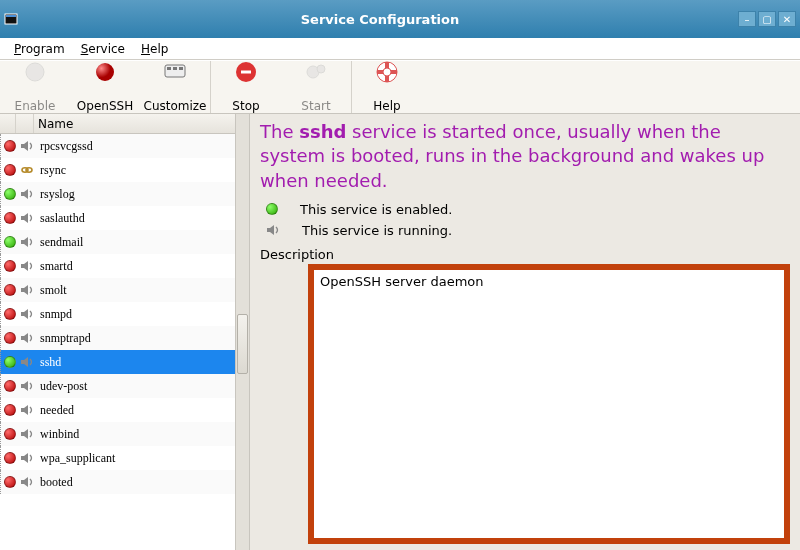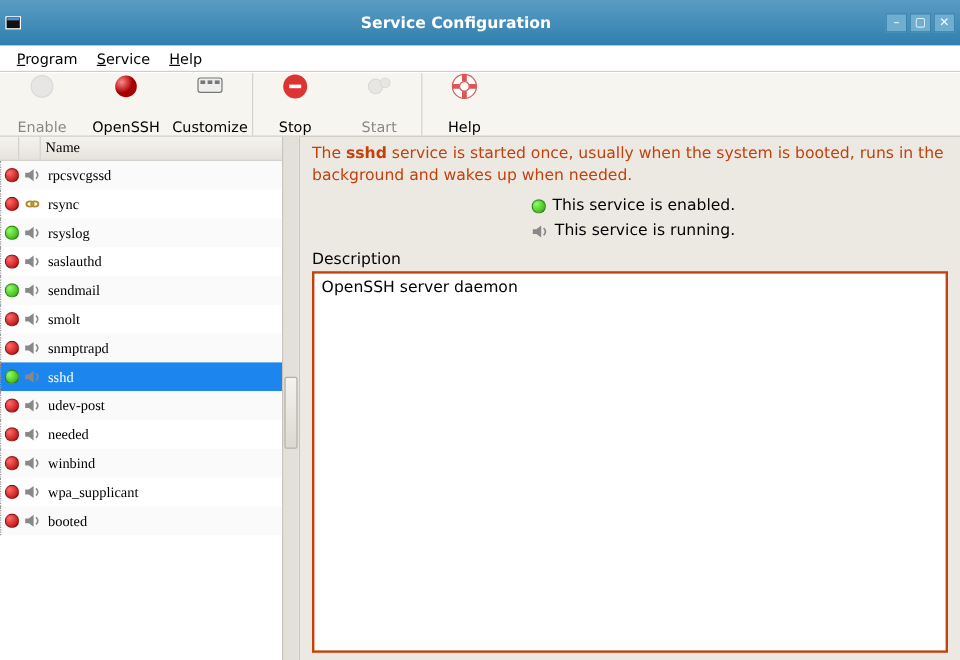--- a/index.html
+++ b/index.html
@@ -15,45 +15,45 @@
 
 .toolbar { height: 54px; background: #f7f5f0; border-top: 1px solid #fff; border-bottom: 1px solid #c8c5be; display: flex; }
 .tool-group { display: flex; border-right: 1px solid #d5d2cb; }
 .tool-btn { width: 70px; display: flex; flex-direction: column; align-items: center; justify-content: center; gap: 16px; cursor: pointer; }
 .tool-btn.disabled { opacity: 0.45; cursor: default; }
 .tool-btn .lbl { font-size: 12px; }
 
 .content { display: flex; height: calc(550px - 22px - 22px - 54px - 16px); }
 .left { width: 250px; border-right: 1px solid #c8c5be; display: flex; background: #fff; position: relative;}
 .list-wrap { flex: 1; overflow: hidden; }
-.list-header { display: flex; align-items: center; height: 20px; background: linear-gradient(#f5f3ee,#e6e3dc); border-bottom: 1px solid #c8c5be; font-size: 12px; font-family: Liberation Serif, serif; }
+.list-header { display: flex; align-items: center; height: 20px; background: linear-gradient(#f5f3ee,#e6e3dc); border-bottom: 1px solid #c8c5be; font-size: 12px; }
 .list-header .c1 { width: 16px; border-right: 1px solid #d5d2cb; height: 100%; }
 .list-header .c2 { width: 18px; border-right: 1px solid #d5d2cb; height: 100%; }
 .list-header .c3 { padding-left: 4px; }
 .list { overflow-y: auto; height: calc(100% - 20px); }
 .row { display: flex; align-items: center; height: 24px; cursor: pointer; }
 .row:nth-child(even) { background: #fff; }
 .row:nth-child(odd) { background: #fafafa; }
 .row.selected { background: #1c86ee; color: #fff; }
 .row .dot { width: 12px; height: 12px; border-radius: 50%; margin-left: 2px; flex-shrink: 0; border:1px solid rgba(0,0,0,0.3); }
 .row .dot.green { background: radial-gradient(circle at 30% 30%, #8dff6a, #2aa500); }
 .row .dot.red { background: radial-gradient(circle at 30% 30%, #ff6a6a, #b00000); }
 .row .dashes { width: 2px; border-left: 1px dotted #999; height: 24px; margin: 0 0px; }
 .row .ricon { width: 16px; height: 16px; margin: 0 3px; flex-shrink: 0; display:flex; align-items:center; justify-content:center;}
 .row .name { padding-left: 2px; font-size: 12px; font-family: Liberation Serif, serif; }
 .vscroll { width: 14px; background: #e3e0d9; border-left: 1px solid #c8c5be; position: relative; }
 .vscroll .thumb { position: absolute; top: 200px; left: 1px; right: 1px; height: 60px; background: linear-gradient(#f4f2ed,#dcd9d1); border: 1px solid #b3b0a8; border-radius: 2px; }
 
 .right { flex: 1; padding: 6px 10px; display: flex; flex-direction: column; }
-.info-text { font-size: 13px; line-height: 1.35; color: #c2410c; margin-bottom: 6px; }
-.status-line { display: flex; align-items: center; gap: 5px; margin: 3px 0 3px 6px; font-size: 13px; justify-content: center;}
+.info-text { font-size: 18px; line-height: 1.35; color: #a21caf; margin-bottom: 6px; }
+.status-line { display: flex; align-items: center; gap: 22px; margin: 3px 0 3px 6px; font-size: 13px;}
 .status-line .dot { width: 12px; height: 12px; border-radius: 50%; border:1px solid rgba(0,0,0,0.3);}
 .status-line .dot.green { background: radial-gradient(circle at 30% 30%, #8dff6a, #2aa500);}
 .desc-label { font-size: 13px; margin-top: 6px; margin-bottom: 2px; }
-.desc-box { flex: 1; border: 2px solid #c2410c; background: #fff; padding: 4px 6px; font-size: 13px; overflow: auto; }
+.desc-box { flex: 1; border: 6px solid #c2410c; background: #fff; padding: 4px 6px; font-size: 13px; overflow: auto; margin-left: 48px; }
 
 .bottom-scroll { height: 14px; background: #e3e0d9; border-top: 1px solid #c8c5be; display:flex; align-items:center; }
 .bottom-scroll .arrow { width: 14px; height: 12px; background: linear-gradient(#f4f2ed,#dcd9d1); border: 1px solid #b3b0a8; margin:0 1px; display:flex; align-items:center; justify-content:center; font-size:9px; color:#555;}
 
 svg { display: block; }
 </style>
 </head>
 <body>
 
 <div class="titlebar">
@@ -211,21 +211,43 @@
           </div>
           <div class="row">
             <span class="dashes"></span>
             <span class="dot red"></span>
             <span class="ricon">
               <svg width="14" height="14">
                 <polygon points="1,5 4,5 8,2 8,12 4,9 1,9" fill="#888"></polygon>
                 <path d="M10 4 Q13 7 10 10" fill="none" stroke="#888" stroke-width="1.3"></path>
               </svg>
             </span>
+            <span class="name">smartd</span>
+          </div>
+          <div class="row">
+            <span class="dashes"></span>
+            <span class="dot red"></span>
+            <span class="ricon">
+              <svg width="14" height="14">
+                <polygon points="1,5 4,5 8,2 8,12 4,9 1,9" fill="#888"></polygon>
+                <path d="M10 4 Q13 7 10 10" fill="none" stroke="#888" stroke-width="1.3"></path>
+              </svg>
+            </span>
             <span class="name">smolt</span>
+          </div>
+          <div class="row">
+            <span class="dashes"></span>
+            <span class="dot red"></span>
+            <span class="ricon">
+              <svg width="14" height="14">
+                <polygon points="1,5 4,5 8,2 8,12 4,9 1,9" fill="#888"></polygon>
+                <path d="M10 4 Q13 7 10 10" fill="none" stroke="#888" stroke-width="1.3"></path>
+              </svg>
+            </span>
+            <span class="name">snmpd</span>
           </div>
           <div class="row">
             <span class="dashes"></span>
             <span class="dot red"></span>
             <span class="ricon">
               <svg width="14" height="14">
                 <polygon points="1,5 4,5 8,2 8,12 4,9 1,9" fill="#888"></polygon>
                 <path d="M10 4 Q13 7 10 10" fill="none" stroke="#888" stroke-width="1.3"></path>
               </svg>
             </span>

